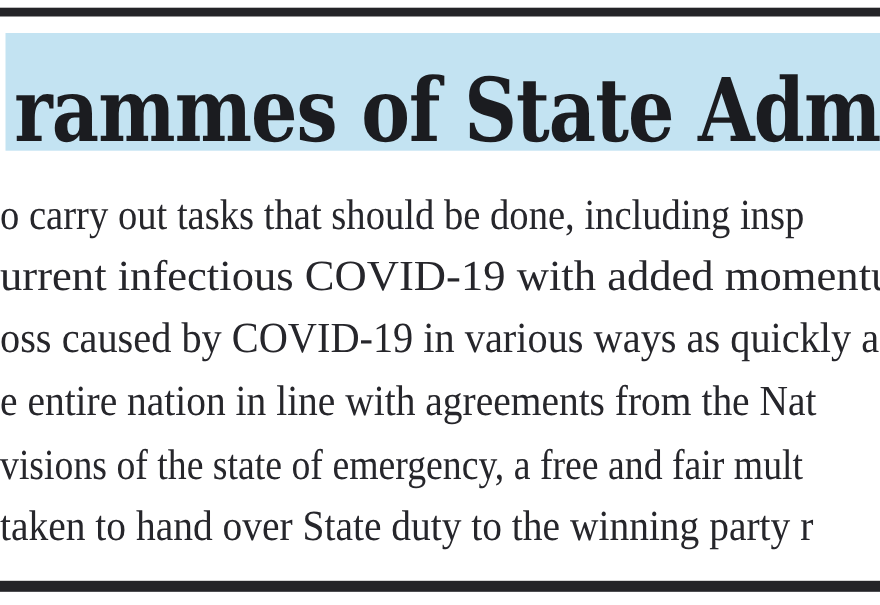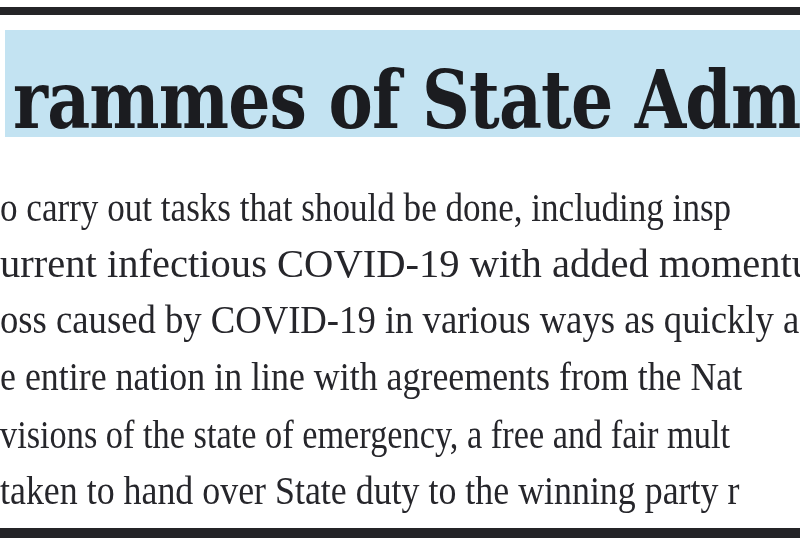--- a/index.html
+++ b/index.html
@@ -46,21 +46,21 @@
     line-height: 1;
     color: var(--title-color);
     white-space: nowrap;
     transform: scaleX(0.83);
     transform-origin: left center;
     letter-spacing: -1px;
   }
   .article {
     position: absolute;
     left: 0;
-    top: 16px;
+    top: 4px;
     width: 800px;
     height: 386px;
   }
   .body-line {
     position: absolute;
     left: 0;
     font-size: 39px;
     line-height: 1.12;
     color: var(--body-color);
     white-space: nowrap;

